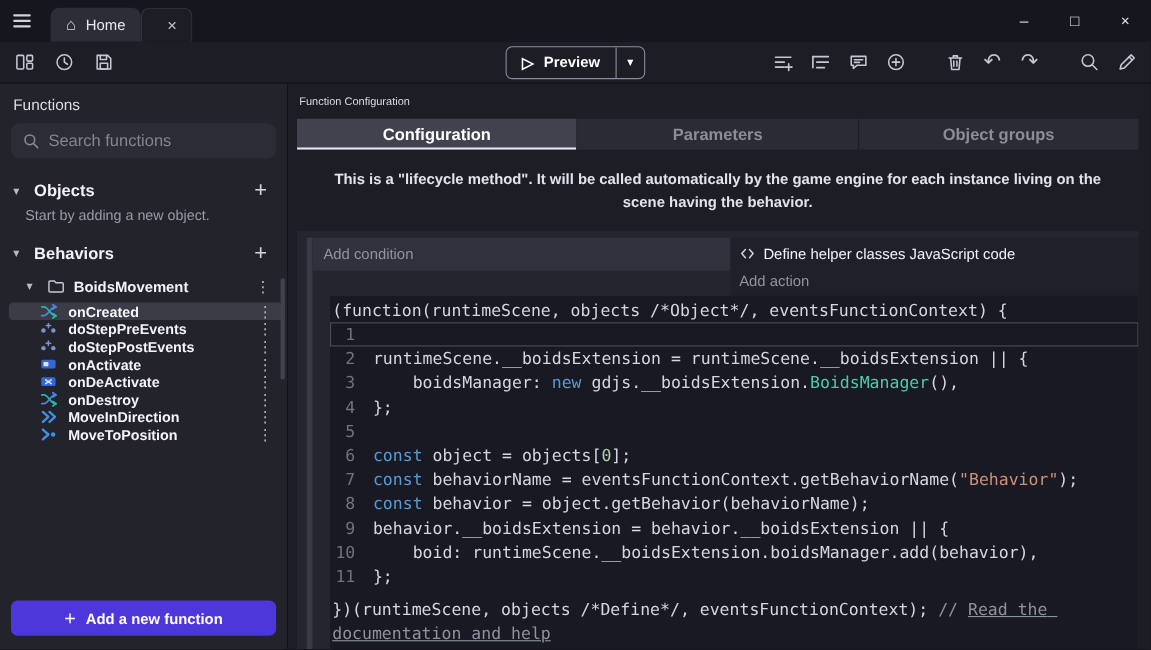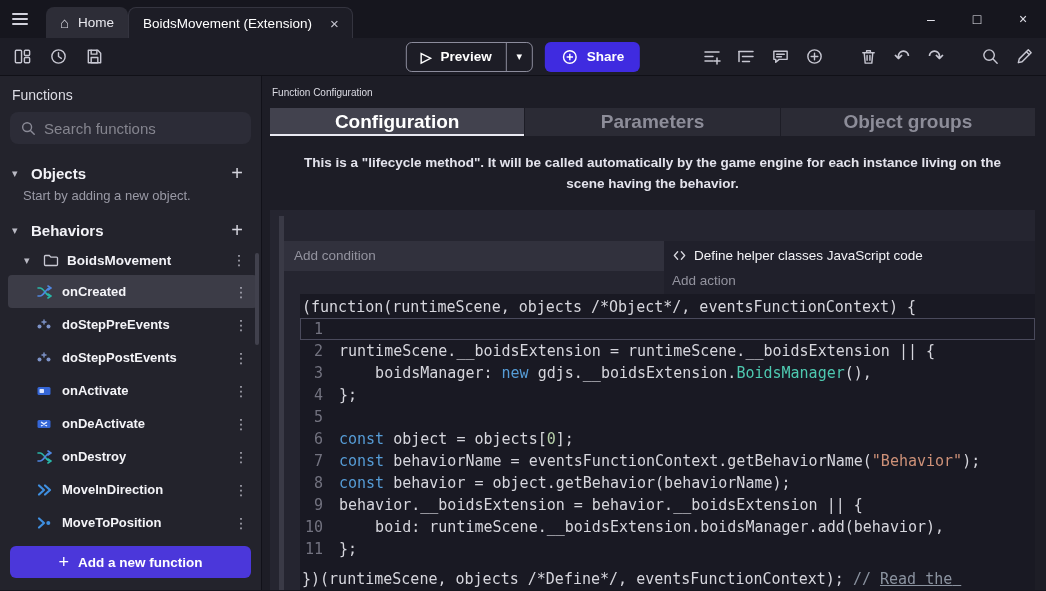--- a/index.html
+++ b/index.html
@@ -60,41 +60,41 @@
   .search-box input::placeholder { color: #85858f; }
   .section-row { display: flex; align-items: center; gap: 8px; height: 30px; padding: 0 12px; margin-top: 6px; cursor: pointer; }
   .tri { width: 11px; font-size: 11px; color: #b9b9c4; }
   .section-label { flex: 1; font-weight: 700; font-size: 15px; color: #f2f2f7; }
   .section-plus { width: 24px; text-align: center; font-size: 20px; color: #d5d5de; cursor: pointer; }
   .hint { padding: 0 12px 6px 23px; color: #9a9aa6; font-size: 13px; }
   .tree { flex: 1; overflow: hidden; position: relative; }
   .folder-row { display: flex; align-items: center; gap: 8px; height: 30px; padding: 0 14px 0 24px; cursor: pointer; }
   .folder-label { flex: 1; font-weight: 700; font-size: 13.5px; color: #f2f2f7; }
   .kebab { width: 16px; text-align: center; color: #b4b4c0; font-size: 14px; cursor: pointer; }
-  .fn-row { display: flex; align-items: center; gap: 10px; height: 33px; margin: 0 4px 0 8px; padding: 0 8px 0 28px; border-radius: 4px; cursor: pointer; }
+  .fn-row { display: flex; align-items: center; gap: 10px; height: 16px; margin: 0 4px 0 8px; padding: 0 8px 0 28px; border-radius: 4px; cursor: pointer; }
   .fn-row.selected { background: var(--sel-row); }
   .fn-icon { width: 16px; height: 16px; flex: none; }
   .fn-label { flex: 1; font-weight: 700; font-size: 13px; color: #f4f4f8; white-space: nowrap; overflow: hidden; }
   .scroll-thumb { position: absolute; right: 2px; top: 8px; width: 4px; height: 92px; border-radius: 2px; background: #41414d; }
   .add-fn-btn { margin: auto 10px 12px; height: 32px; border-radius: 6px; background: var(--add-btn); color: #fff; font-weight: 700; display: flex; align-items: center; justify-content: center; gap: 9px; cursor: pointer; }
   .add-fn-btn .plus { font-size: 18px; font-weight: 400; }
 
   
   .main { flex: 1; background: #1d1d26; display: flex; flex-direction: column; padding: 0 11px 0 8px; overflow: hidden; }
   .main-header { padding: 11px 0 10px 2px; font-size: 10px; color: #dcdce4; }
   .tabs { display: flex; height: 28px; }
-  .tab { flex: 1; display: flex; align-items: center; justify-content: center; background: #2b2b35; color: #8d8d99; font-weight: 600; font-size: 19px; border-right: 1px solid #1d1d26; cursor: pointer; }
+  .tab { flex: 1; display: flex; align-items: center; justify-content: center; background: #2b2b35; color: #8d8d99; font-weight: 600; font-size: 15px; border-right: 1px solid #1d1d26; cursor: pointer; }
   .tab:last-child { border-right: none; }
   .tab.active { background: #42424e; color: #fff; box-shadow: inset 0 -2px 0 #e9e9f2; }
   .description { padding: 17px 14px 15px; text-align: center; font-weight: 600; color: #e3e3ec; line-height: 1.55; }
 
   
   .events { flex: 1; background: #252530; display: flex; padding: 6px 0 0 9px; overflow: hidden; }
   .event-rail { width: 5px; background: #3a3a46; flex: none; cursor: grab; }
-  .event-content { flex: 1; display: flex; flex-direction: column; overflow: hidden; margin-top: 25px; }
+  .event-content { flex: 1; display: flex; flex-direction: column; overflow: hidden; }
   .event-top { display: flex; align-items: flex-start; }
   .cond-cell { width: 380px; height: 30px; background: #31313d; color: #93939f; display: flex; align-items: center; padding: 0 10px; cursor: pointer; }
   .action-col { flex: 1; background: #20202b; }
   .action-title { height: 30px; display: flex; align-items: center; gap: 7px; padding: 0 8px; color: #f2f2f6; cursor: pointer; }
   .add-action { padding: 2px 8px 6px; color: #93939f; cursor: pointer; }
 
   
   .code-block { margin-left: 16px; flex: 1; background: #191923; font-family: "DejaVu Sans Mono", monospace; font-size: 15px; line-height: 22px; display: flex; flex-direction: column; overflow: hidden; }
   .code-header { padding: 2px 0 0 2px; color: #d6d6dd; white-space: pre-wrap; }
   .code-line { display: flex; height: 22px; }
@@ -117,21 +117,20 @@
   <div class="hamburger">
     <span class="bar"></span>
       <span class="bar"></span>
       <span class="bar"></span>
   </div>
   <div class="tb-tab home">
     <span class="tab-home-icon">⌂</span>
     <span>Home</span>
   </div>
   <div class="tb-tab active">
-    <span>BoidsMovement (Extension)</span>
     <span class="tab-close">×</span>
   </div>
   <div class="win-controls">
     <div class="win-btn">–</div>
     <div class="win-btn">□</div>
     <div class="win-btn">×</div>
   </div>
 </div>
 
 <div class="toolbar">
@@ -160,29 +159,20 @@
 
   <div class="tgroup-center">
     <div class="preview-btn">
       <div class="preview-main">
         <span class="play-glyph">▷</span>
         <span>Preview</span>
       </div>
       <div class="preview-caret">
         <span>▾</span>
       </div>
-    </div>
-    <div class="share-btn">
-      <span>
-        <svg viewBox="0 0 20 20" width="18" height="18">
-            <circle cx="10" cy="10" r="7"></circle>
-            <path d="M10 6.5v7M6.5 10h7"></path>
-          </svg>
-      </span>
-      <span>Share</span>
     </div>
   </div>
 
   <div class="tgroup-right">
     <span class="ticon">
       <svg viewBox="0 0 20 20" width="20" height="20">
           <path d="M3 5h14M3 9.5h8M3 14h8"></path>
           <path d="M15 11v6M12 14h6"></path>
         </svg>
     </span>

